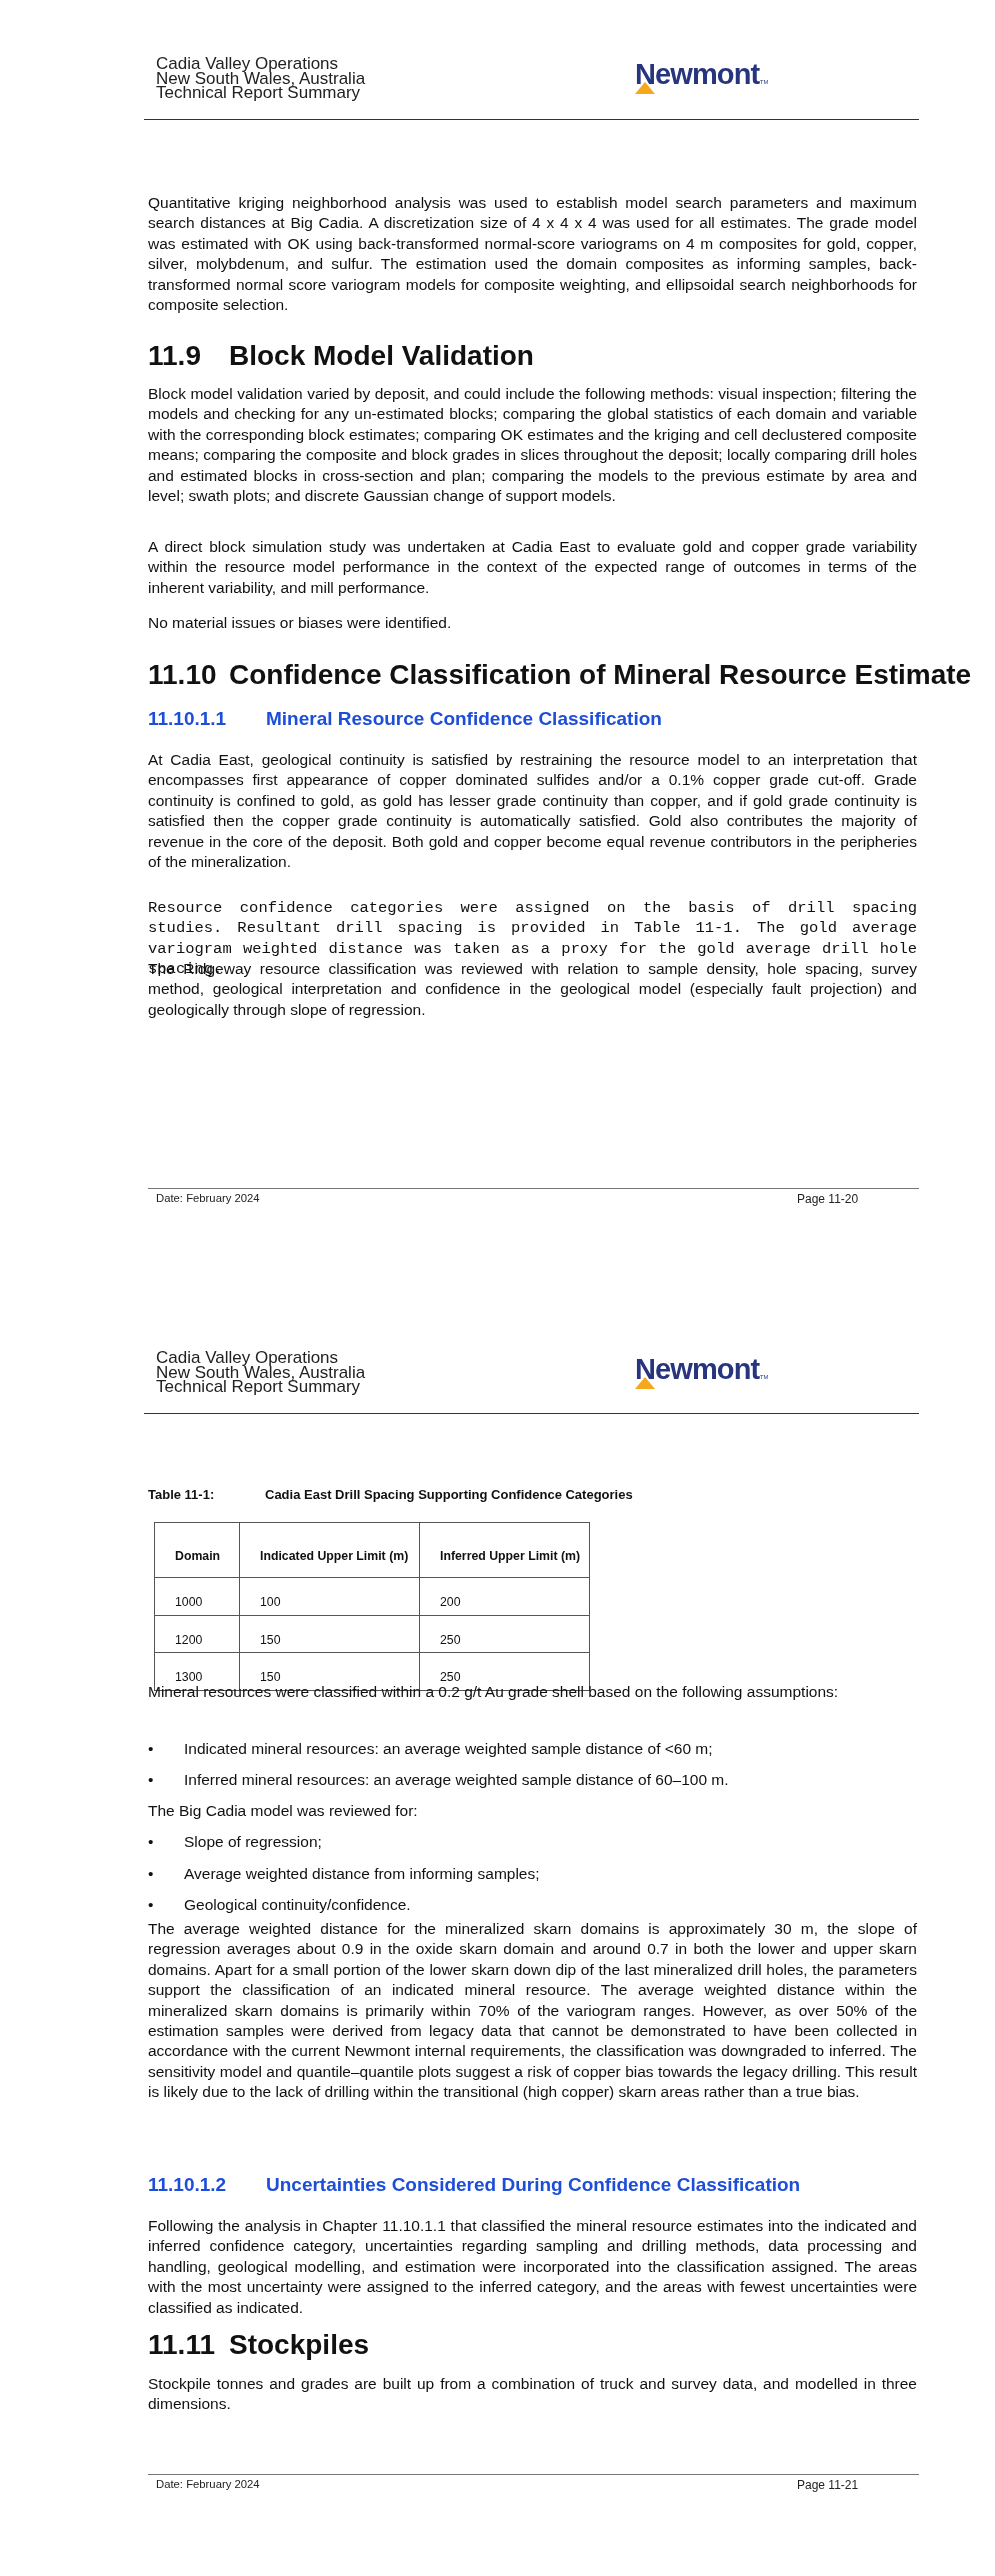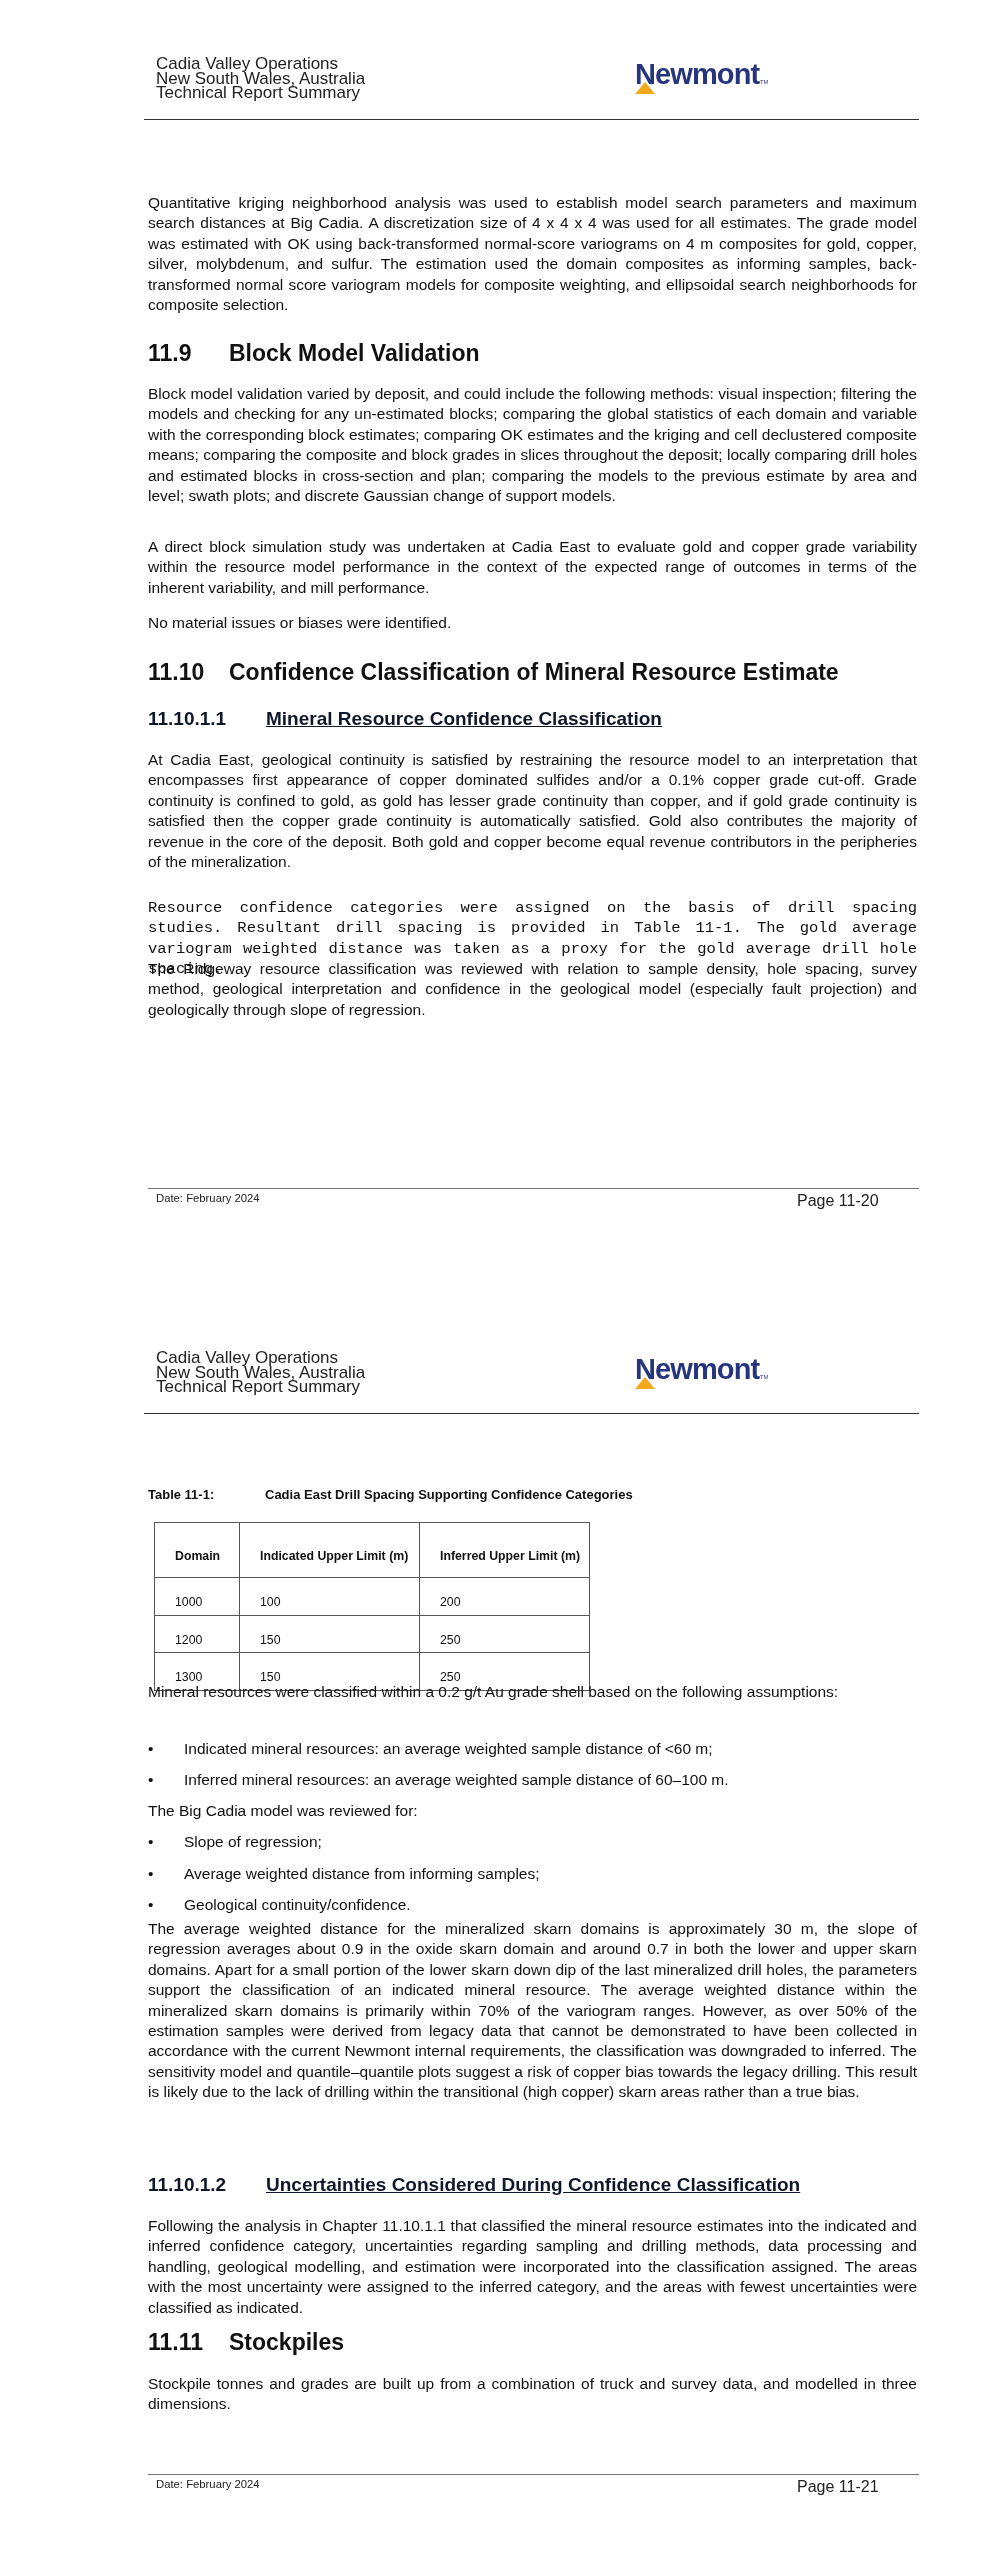--- a/index.html
+++ b/index.html
@@ -9,26 +9,26 @@
     .hdr-text { position: absolute; left: 156px; font-size: 17px; line-height: 14.6px; color: #222; }
     .logo { position: absolute; left: 635px; font-family: "Liberation Sans", sans-serif; font-weight: bold;
             font-size: 29px; letter-spacing: -0.9px; color: #27357e; line-height: 30px; }
     .logo .tri { position: absolute; left: 0; bottom: 2.8px; width: 0; height: 0;
                  border-left: 10.4px solid transparent; border-right: 10.4px solid transparent;
                  border-bottom: 12.3px solid #f6a81c; }
     .logo .tm { font-size: 5.7px; font-weight: normal; letter-spacing: 0; color: #27357e; vertical-align: baseline; margin-left: 0.9px; }
     .hdr-rule { position: absolute; left: 144px; width: 775px; height: 0; border-top: 1.2px solid #333; }
     .ftr-rule { position: absolute; left: 148px; width: 771px; height: 0; border-top: 1.2px solid #777; }
     .ftr-date { position: absolute; left: 156px; font-size: 11.3px; color: #222; }
-    .ftr-page { position: absolute; left: 753px; font-size: 16px; color: #222; padding-left: 44px; }
+    .ftr-page { position: absolute; left: 753px; font-size: 12px; color: #222; padding-left: 44px; }
     .para { position: absolute; left: 148px; width: 769px; font-size: 15.5px; line-height: 20.4px;
             text-align: justify; color: #111; }
-    .h2 { position: absolute; left: 148px; font-size: 23px; font-weight: bold; color: #111; white-space: nowrap; }
+    .h2 { position: absolute; left: 148px; font-size: 28px; font-weight: bold; color: #111; white-space: nowrap; }
     .h2 .num { display: inline-block; width: 81px; }
-    .h4 { position: absolute; left: 148px; font-size: 19px; font-weight: bold; color: #0f172a; white-space: nowrap; text-decoration: underline; }
+    .h4 { position: absolute; left: 148px; font-size: 19px; font-weight: bold; color: #1d4ed8; white-space: nowrap; }
     .h4 .num { display: inline-block; width: 118px; }
     .cap { position: absolute; left: 148px; font-size: 13px; font-weight: bold; color: #111; white-space: nowrap; }
     .cap .num { display: inline-block; width: 117px; }
     table.drill { position: absolute; left: 154px; top: 1522px; border-collapse: collapse; font-size: 12.3px; color: #111; }
     table.drill th, table.drill td { border: 1.2px solid #555; padding: 12px 0 0 20px; text-align: left; }
     table.drill th { font-weight: bold; height: 42px; vertical-align: middle; line-height: 16px; }
     table.drill td { height: 24.5px; }
     table.drill th.c1 { width: 64px; padding-left: 20px; }
     table.drill th.c2 { width: 159px; padding-left: 20px; }
     table.drill th.c3 { width: 149px; padding-left: 20px; }

